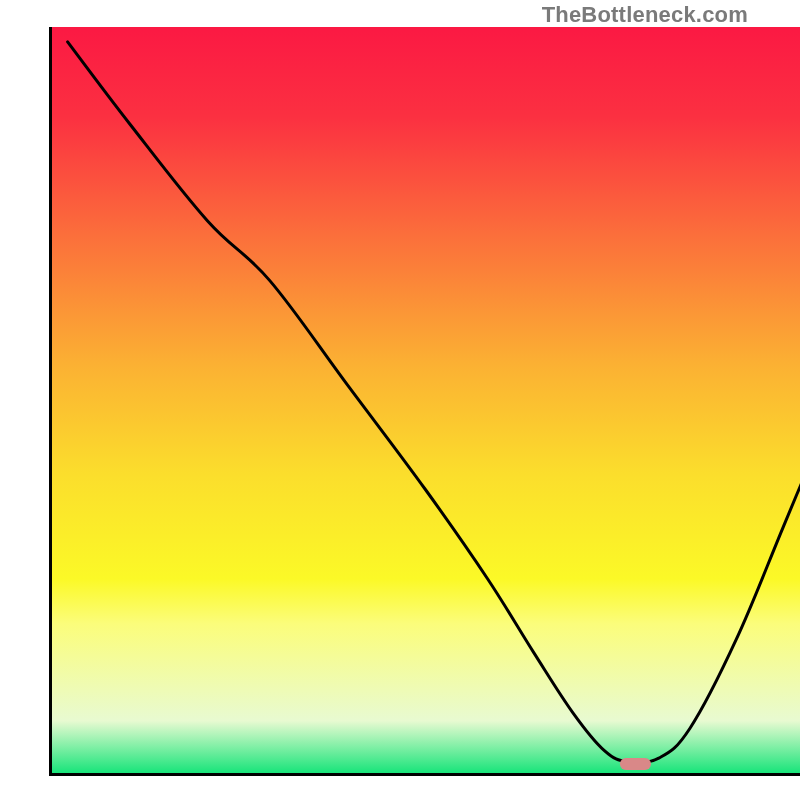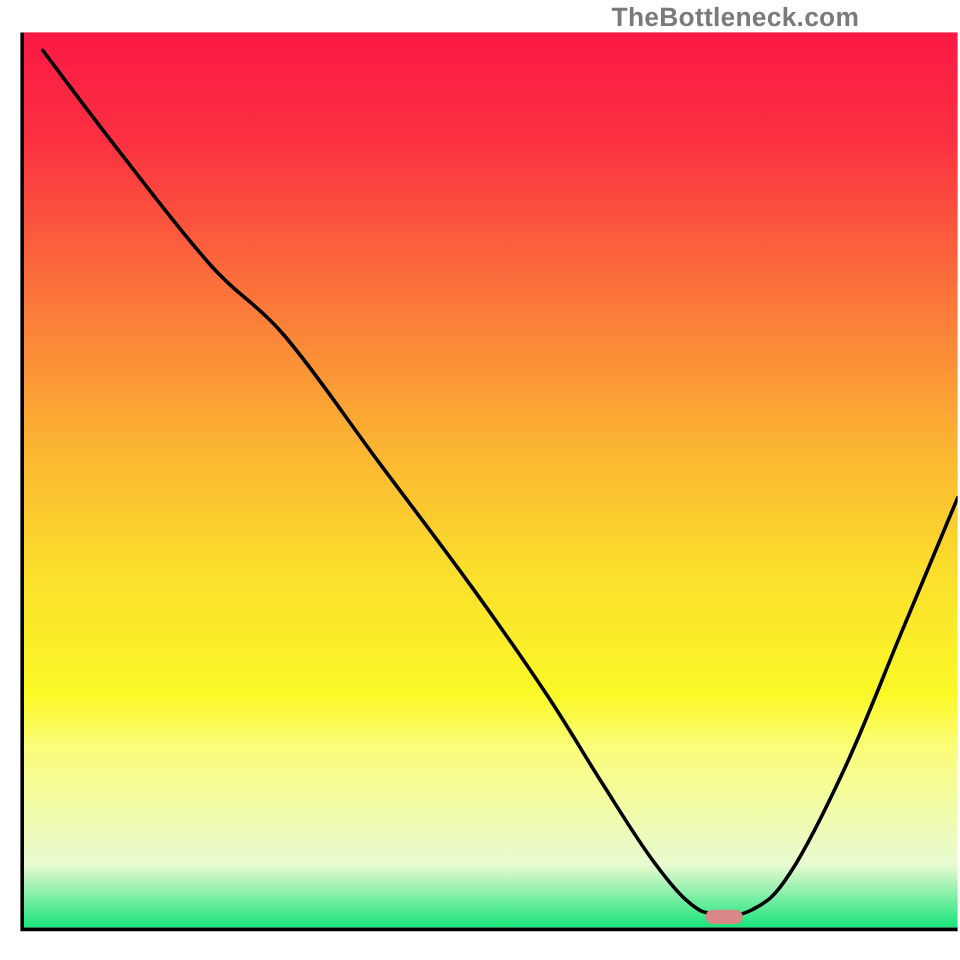--- a/index.html
+++ b/index.html
@@ -8,20 +8,21 @@
     width: 800px;
     height: 800px;
     background: #fff;
     font-family: Arial, Helvetica, sans-serif;
     overflow: hidden;
   }
   .stage {
     position: relative;
     width: 724px;
     height: 800px;
+    padding-left: 32px;
   }
   .watermark {
     position: absolute;
     top: 2px;
     right: 8px;
     font-size: 22px;
     font-weight: 600;
     color: #7a7a7a;
     letter-spacing: 0.2px;
     user-select: none;

